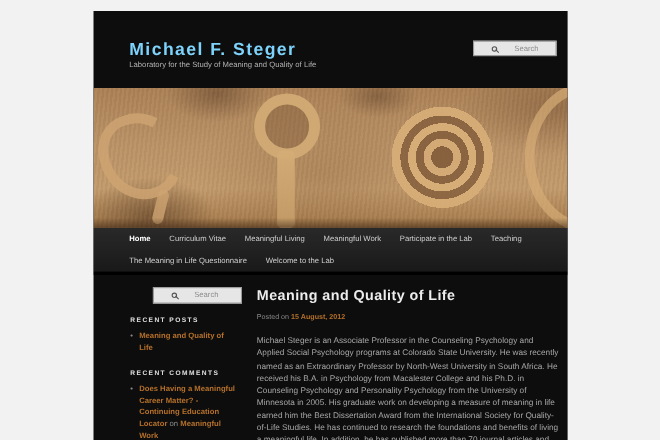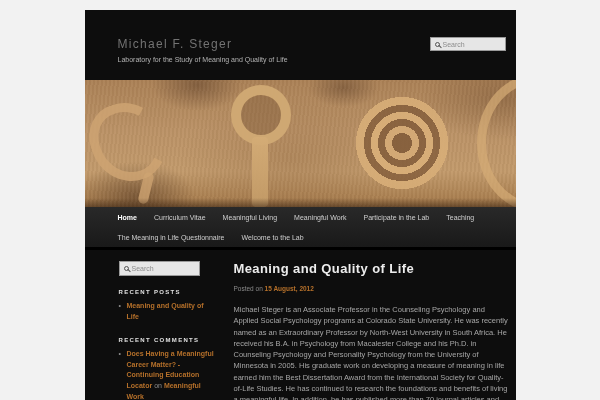--- a/index.html
+++ b/index.html
@@ -11,29 +11,29 @@
   }
   .page {
     width:431px; height:390px; margin:10px auto 0;
     background:#0d0d0d; overflow:hidden; position:relative;
   }
 
   
   .site-header { position:relative; height:70px; }
   .site-title {
     position:absolute; left:33px; top:27px;
-    font-size:12px; font-weight:normal; letter-spacing:1.3px; color:#737373;
+    font-size:16px; font-weight:bold; letter-spacing:1.3px; color:#7dd3fc;
   }
   .site-tagline {
     position:absolute; left:33px; top:46px;
     font-size:7px; color:#b3b3b3;
   }
   .search-box {
     background:#e6e6e6; border:1px solid #9a9a9a;
-    display:flex; align-items:center; gap:3px; padding:0 4px;
+    display:flex; align-items:center; gap:16px; padding:0 16px;margin-left:20px;
   }
   .header-search { position:absolute; right:10px; top:27px; width:76px; height:14px; }
   .search-box input {
     flex:1; min-width:0; border:0; background:transparent; outline:none;
     font-size:7px; color:#666; padding:0;
     font-family:"Liberation Sans","DejaVu Sans",sans-serif;
   }
   .search-box input::placeholder { color:#8c8c8c; }
   .mag { width:5px; height:5px; border:1px solid #555; border-radius:50%; position:relative; flex:none; }
   .mag::after {

